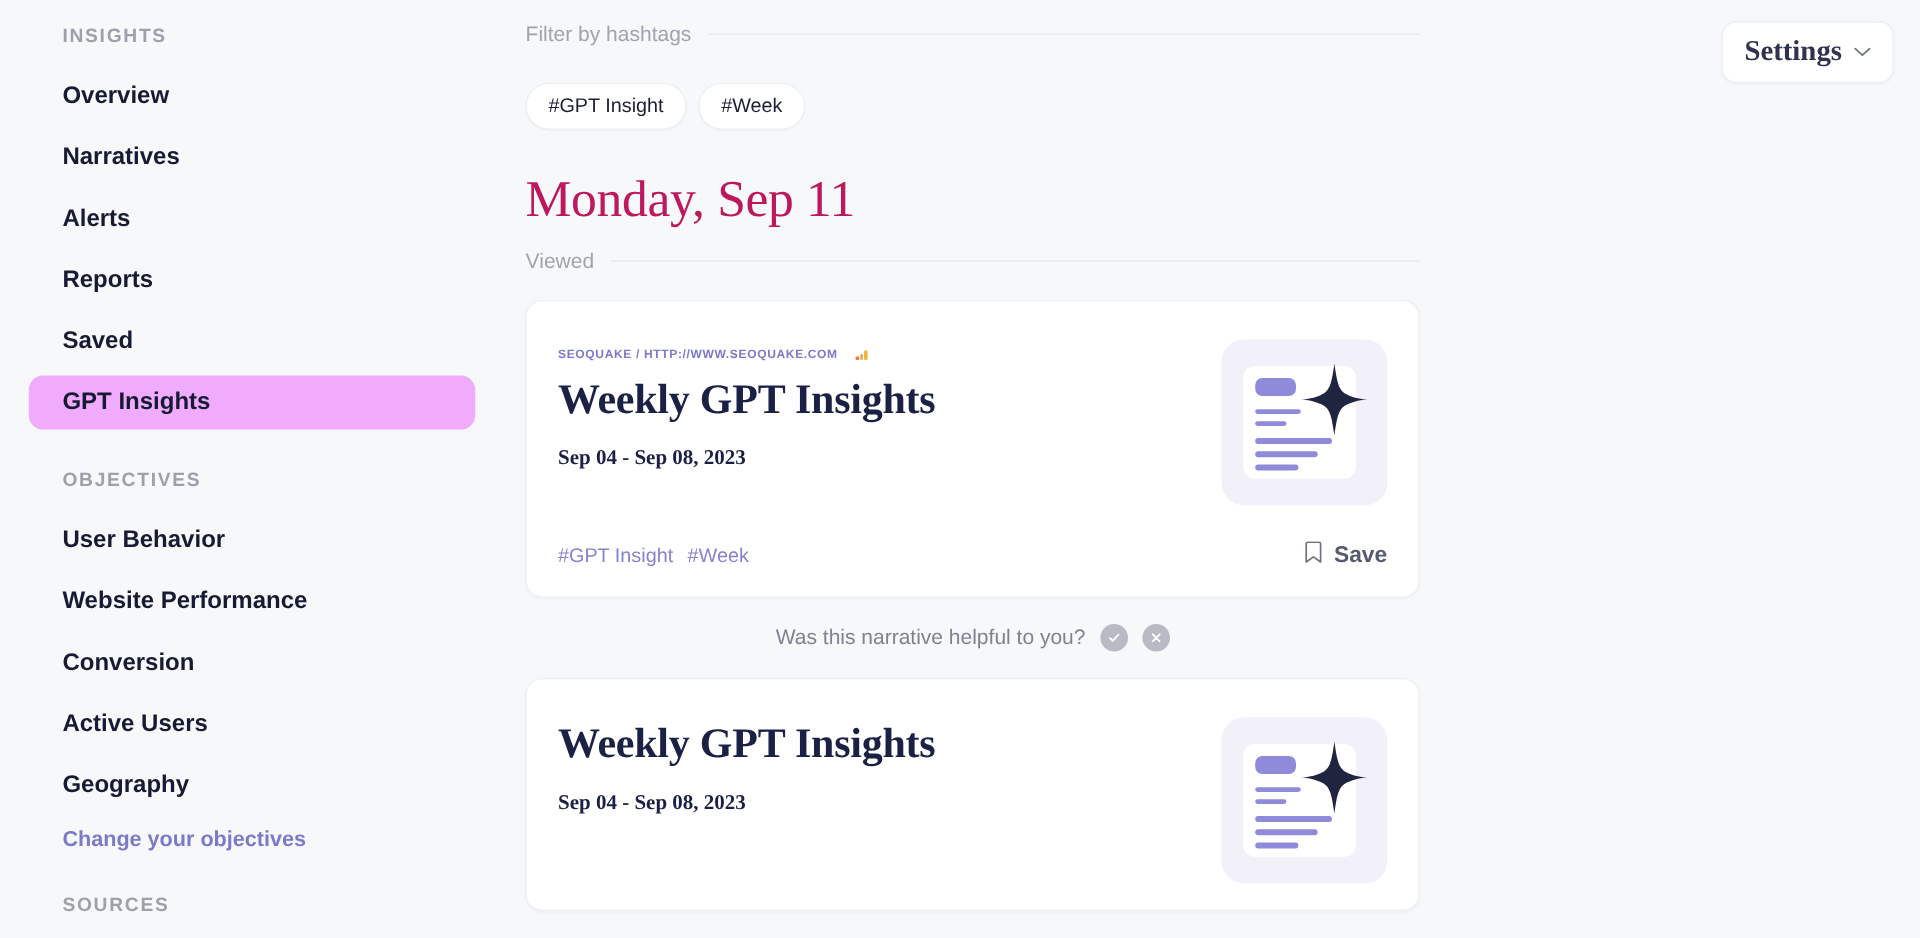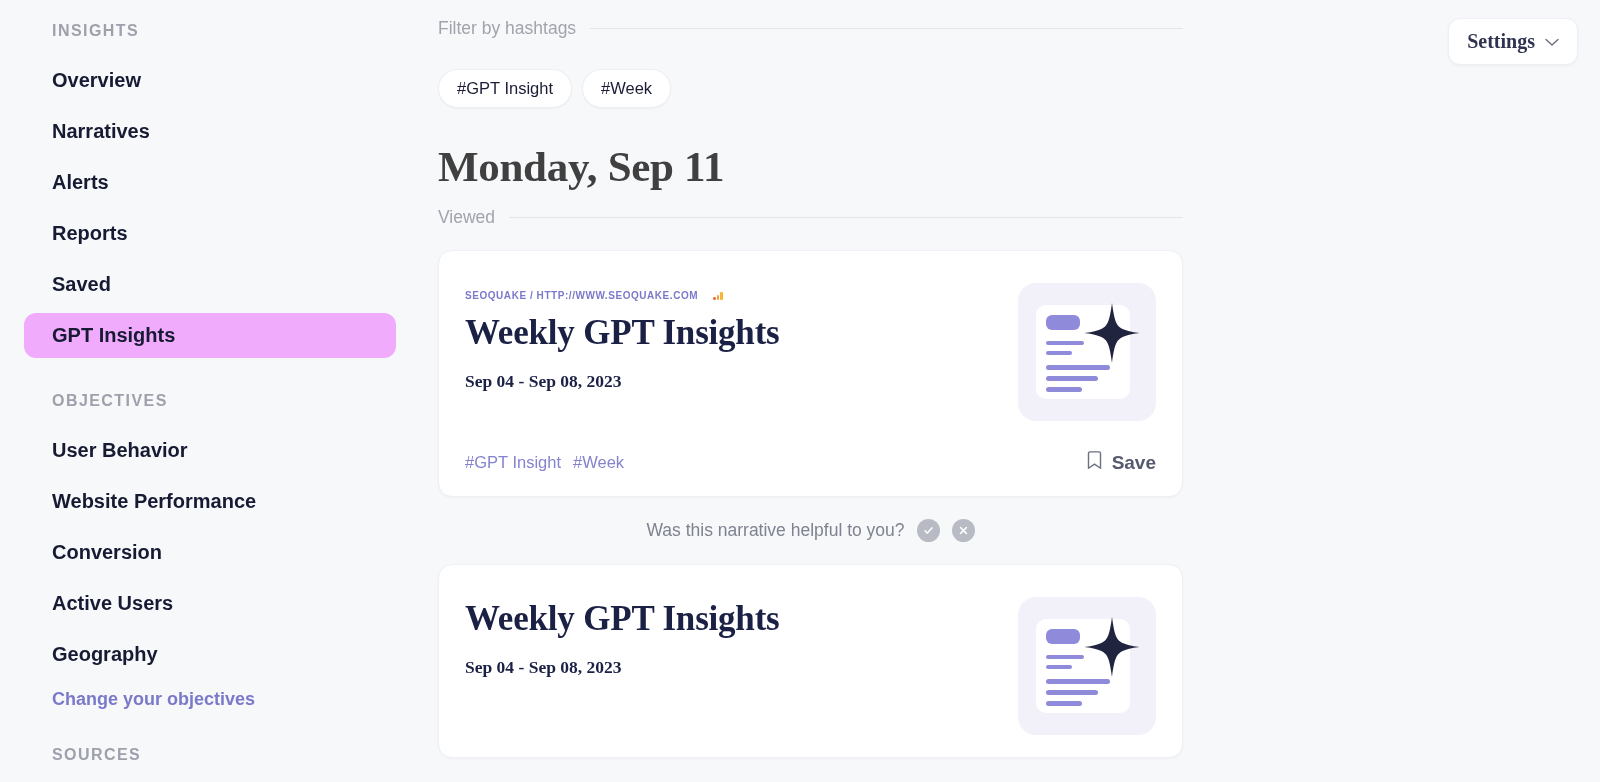--- a/index.html
+++ b/index.html
@@ -144,24 +144,24 @@
     border-radius: 20px;
     padding: 9px 18px;
     font-size: 16.5px;
     color: #1b1d35;
     cursor: pointer;
     box-shadow: 0 1px 2px rgba(20,22,50,0.04);
   }
 
   .day-title {
     font-family: "Liberation Serif", serif;
-    font-weight: 700;
+    font-weight: 400;
     font-size: 43px;
     letter-spacing: -0.3px;
-    color: #404040;
+    color: #be185d;
     margin-top: 34px;
     margin-bottom: 16px;
   }
 
   
   .card {
     background: #ffffff;
     border: 1px solid #eef0f3;
     border-radius: 14px;
     margin-top: 22px;
@@ -310,21 +310,21 @@
     padding: 11px 18px;
     display: flex;
     align-items: center;
     gap: 10px;
     cursor: pointer;
     box-shadow: 0 1px 3px rgba(25,28,60,0.05);
   }
   .settings-label {
     font-family: "Liberation Serif", serif;
     font-weight: 700;
-    font-size: 20px;
+    font-size: 24px;
     color: #30334f;
   }
 </style>
 </head>
 <body>
 
 <div class="app">
 
   <nav class="sidebar">
 

